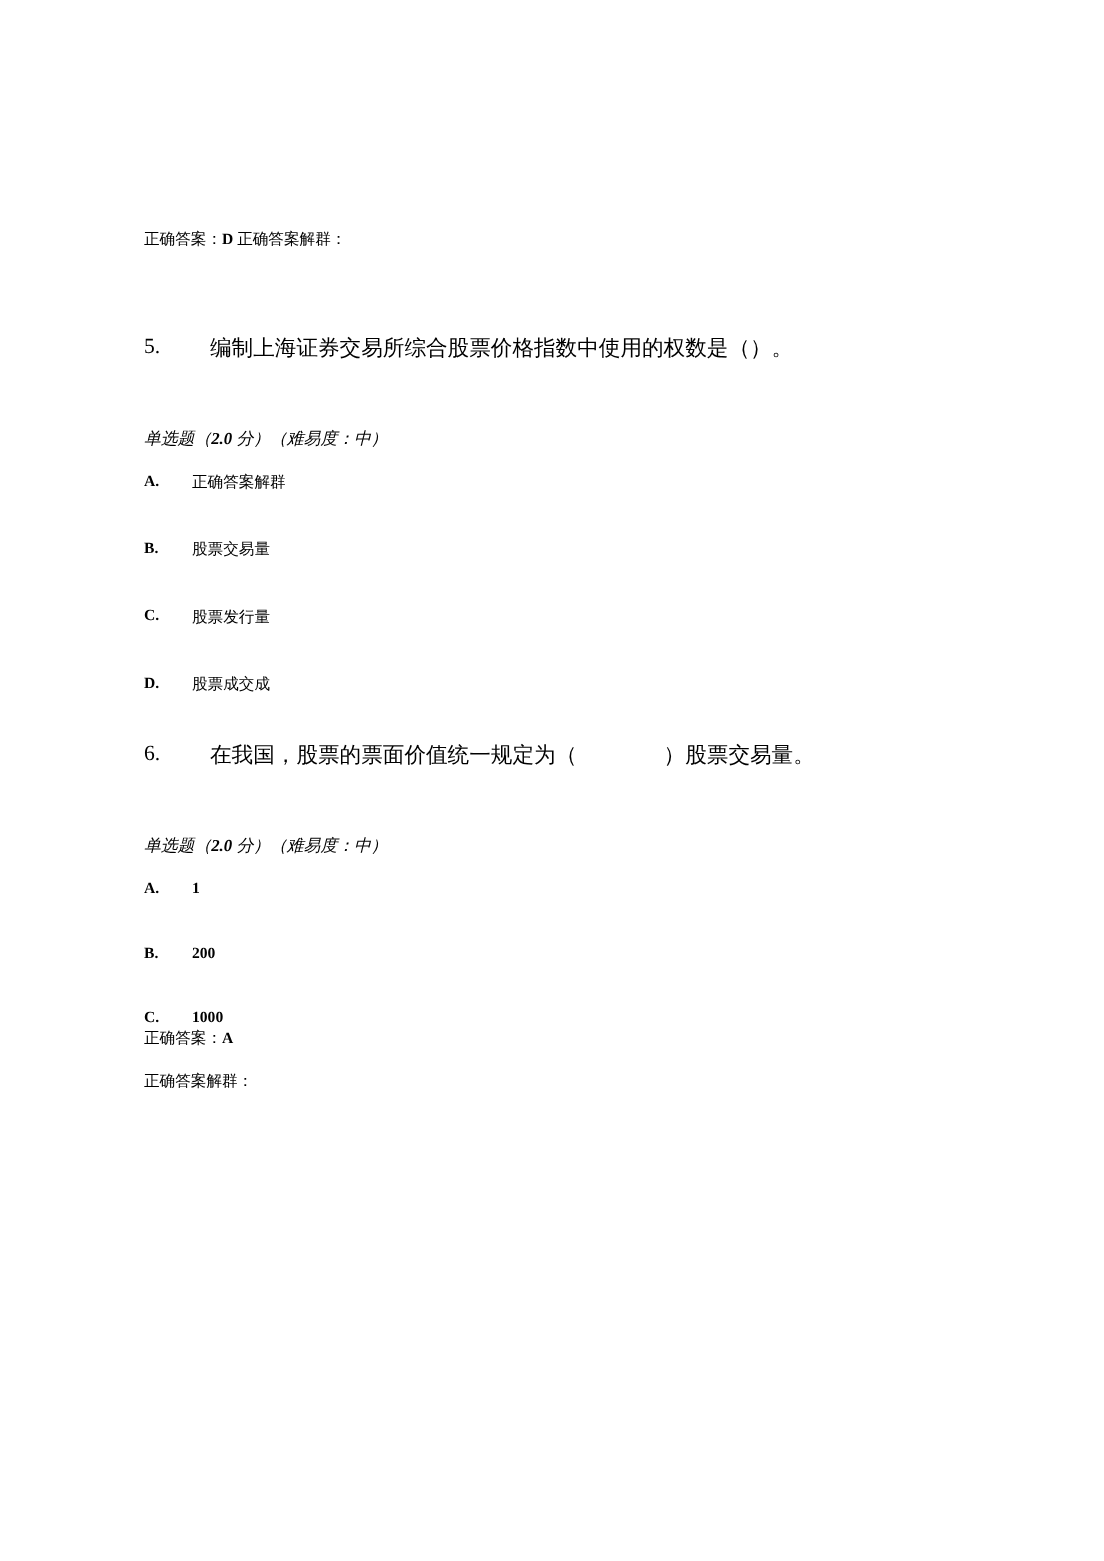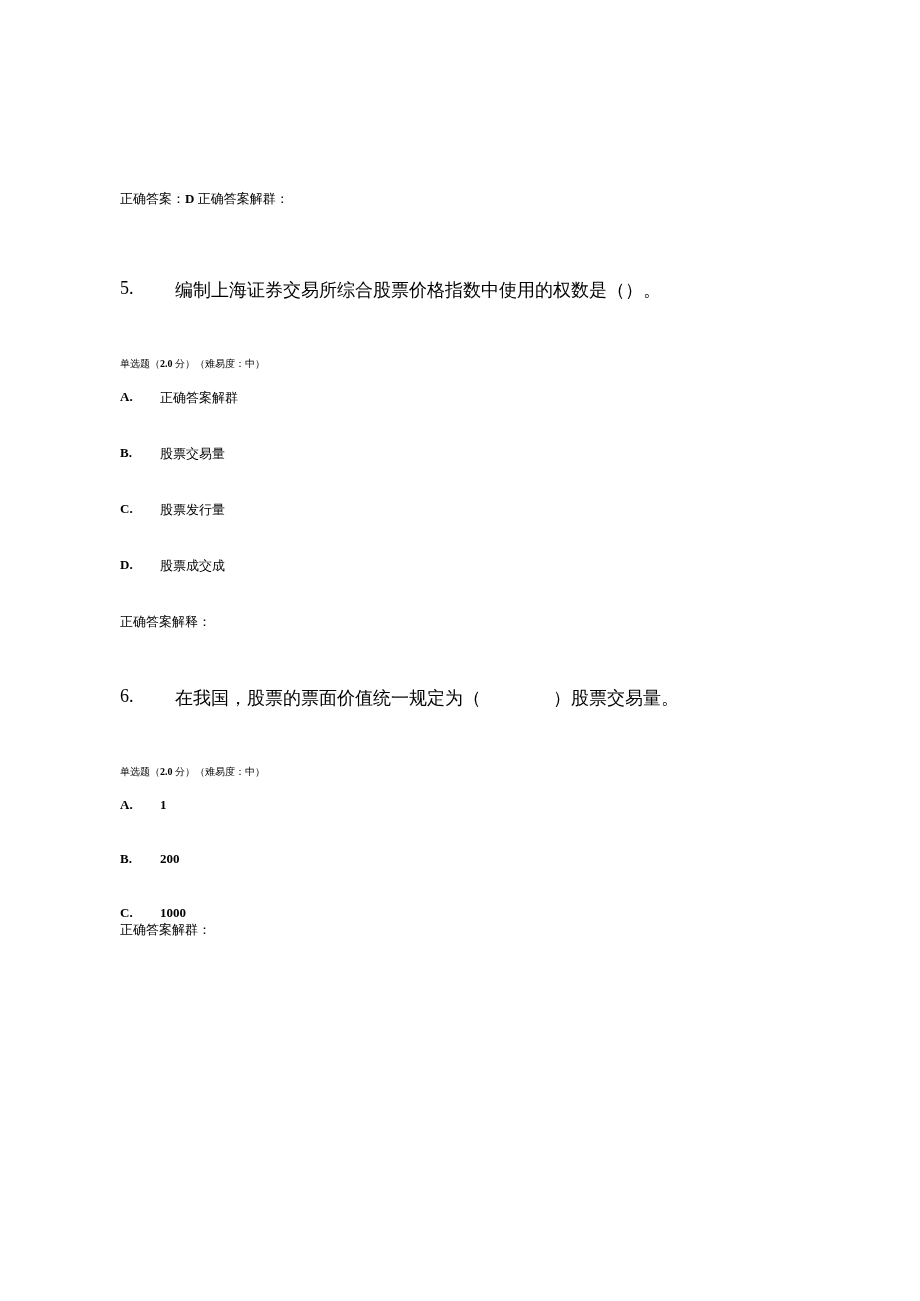--- a/index.html
+++ b/index.html
@@ -30,22 +30,23 @@
       display: flex;
     }
     .question-title .num {
       width: 55px;
       flex-shrink: 0;
     }
     .question-title .text {
       flex: 1;
     }
     .meta {
-      font-size: 10px;
+      font-size: 14px;
       margin-bottom: 18px;
+      font-style: italic;
     }
     .meta .bold {
       font-weight: bold;
     }
     .option {
       font-size: 13px;
       margin-bottom: 38px;
       display: flex;
     }
     .option .letter {
@@ -118,21 +119,20 @@
     <span class="letter">C.</span>
     <span>股票发行量</span>
   </div>
 
   <div class="option">
     <span class="letter">D.</span>
     <span>股票成交成</span>
   </div>
 
 
-  <div class="explanation">正确答案解释：</div>
 
   <div class="question-title">
     <span class="num">6.</span>
     <span class="text">在我国，股票的票面价值统一规定为（　　　　）股票交易量。</span>
   </div>
 
   <div class="meta">
     <span>单选题（</span><span class="bold">2.0</span><span> 分）（难易度：中）</span>
   </div>
 
@@ -144,16 +144,19 @@
   <div class="option-bold">
     <span class="letter">B.</span>
     <span>200</span>
   </div>
 
   <div class="final-block">
     <div class="option-bold">
       <span class="letter">C.</span>
       <span>1000</span>
     </div>
+    <div class="answer-inline">
+      <span>正确答案：</span><span class="bold">A</span>
+    </div>
     <div class="explanation">正确答案解群：</div>
   </div>
 
 </div>
 
 </body></html>

